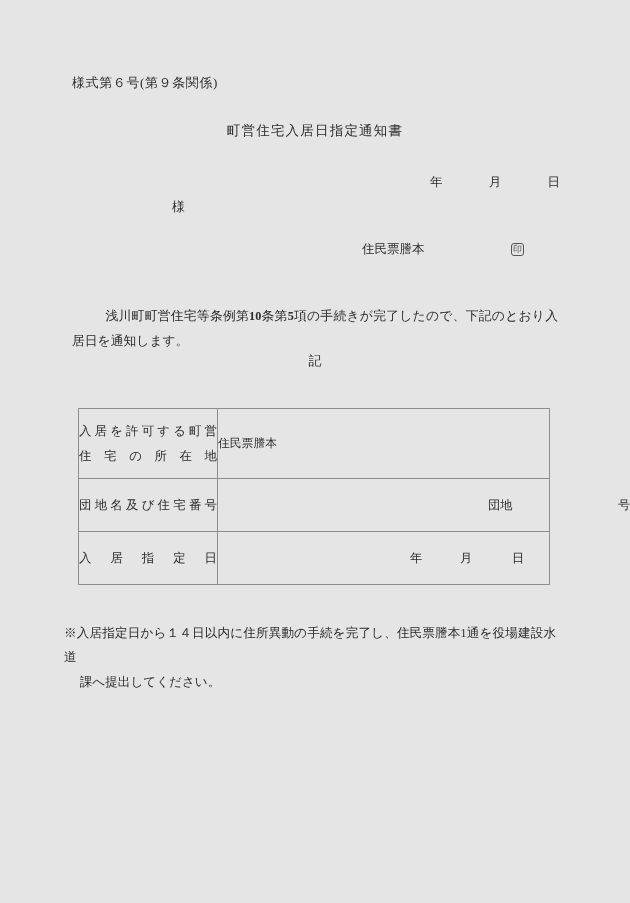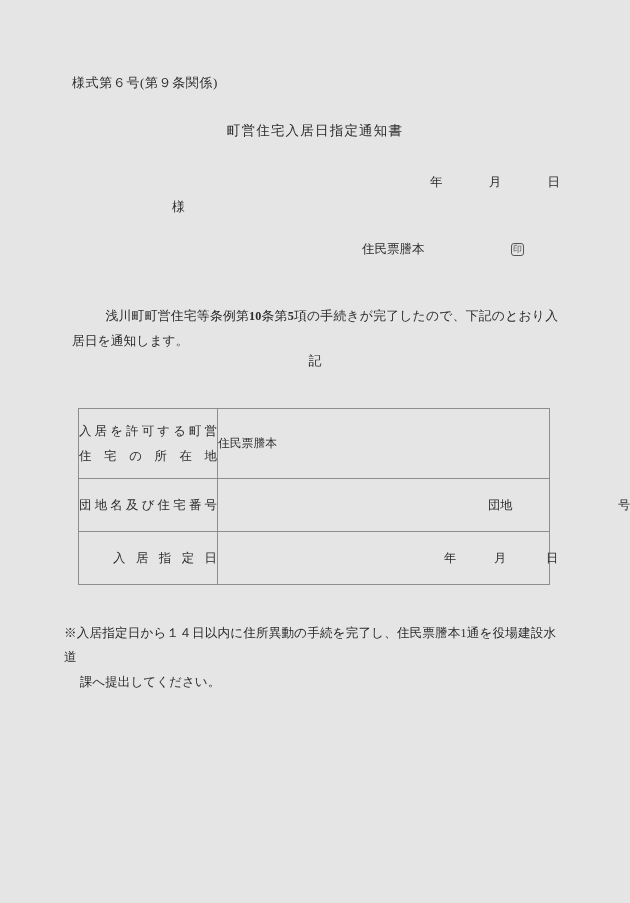--- a/index.html
+++ b/index.html
@@ -138,21 +138,21 @@
   td.label-cell .lbl-line {
     display: block;
     text-align: justify;
     text-align-last: justify;
     white-space: normal;
   }
   td.value-cell { padding: 0 0 0 14px; }
 
   tr.r1 td { height: 69px; }
   tr.r2 td { height: 52px; }
-  tr.r3 td { height: 52px; padding-left: 34px; }
+  tr.r3 td { height: 52px; }
 
   .val-addr { font-size: 11.8px; }
 
   .val-row2 {
     position: relative;
     height: 100%;
     display: block;
   }
   .val-row2 .danchi { position: absolute; left: 270px; top: 50%; transform: translateY(-50%); font-size: 12.2px; }
   .val-row2 .gou    { position: absolute; left: 400px; top: 50%; transform: translateY(-50%); font-size: 12.2px; }

